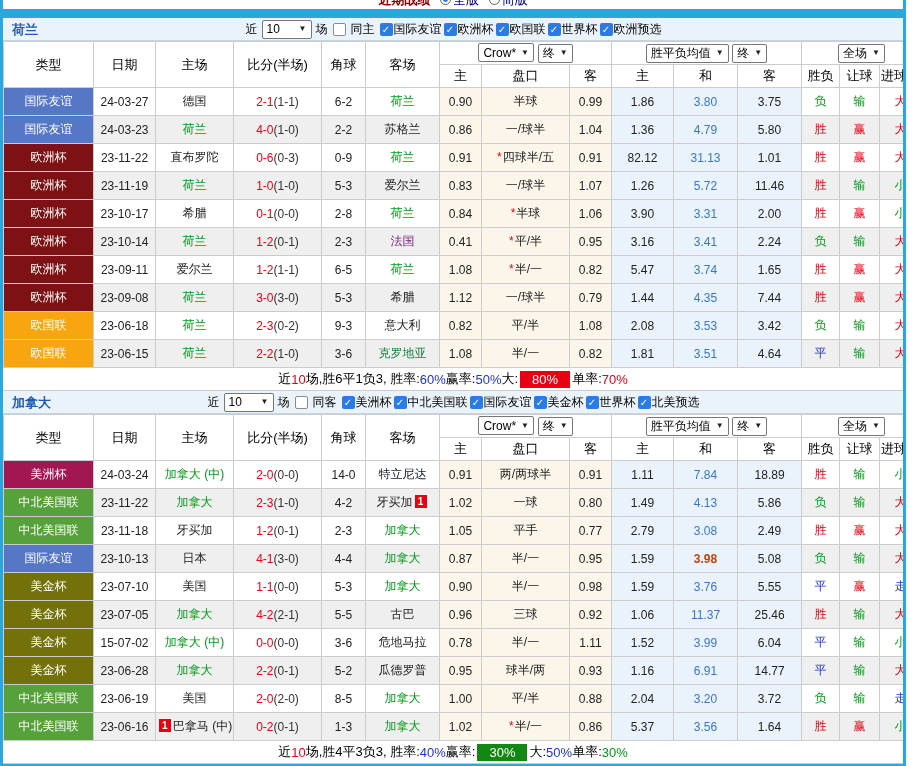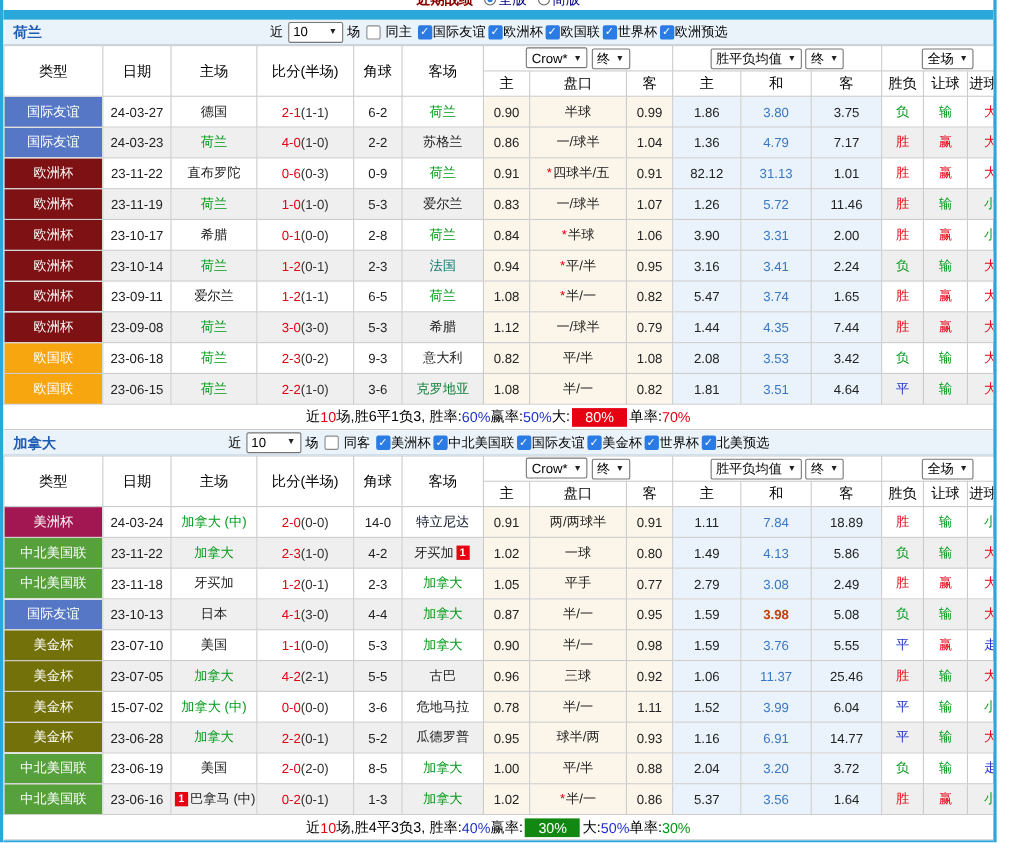--- a/index.html
+++ b/index.html
@@ -170,21 +170,21 @@
               <td class="plain">24-03-23</td>
               <td class="plain"><span style="color: rgb(0, 153, 24);">荷兰</span></td>
               <td class="plain"><span class="ft">4-0</span><span class="ht">(1-0)</span></td>
               <td class="plain">2-2</td>
               <td class="plain"><span style="color: rgb(34, 34, 34);">苏格兰</span></td>
               <td class="cream">0.86</td>
               <td class="cream"><span>一/球半</span></td>
               <td class="cream">1.04</td>
               <td class="euro">1.36</td>
               <td class="euro" style="color: rgb(58, 119, 194);">4.79</td>
-              <td class="euro">7.17</td>
+              <td class="euro">5.80</td>
               <td class="plain" style="color: rgb(230, 0, 18);">胜</td>
               <td class="plain" style="color: rgb(230, 0, 18);">赢</td>
               <td class="plain" style="color: rgb(230, 0, 18);">大</td>
             </tr>
             <tr>
               <td class="type" style="background: rgb(125, 17, 19);">欧洲杯</td>
               <td class="plain">23-11-22</td>
               <td class="plain"><span style="color: rgb(34, 34, 34);">直布罗陀</span></td>
               <td class="plain"><span class="ft">0-6</span><span class="ht">(0-3)</span></td>
               <td class="plain">0-9</td>
@@ -232,22 +232,22 @@
               <td class="plain" style="color: rgb(230, 0, 18);">胜</td>
               <td class="plain" style="color: rgb(230, 0, 18);">赢</td>
               <td class="plain" style="color: rgb(0, 153, 24);">小</td>
             </tr>
             <tr class="even">
               <td class="type" style="background: rgb(125, 17, 19);">欧洲杯</td>
               <td class="plain">23-10-14</td>
               <td class="plain"><span style="color: rgb(0, 153, 24);">荷兰</span></td>
               <td class="plain"><span class="ft">1-2</span><span class="ht">(0-1)</span></td>
               <td class="plain">2-3</td>
-              <td class="plain"><span style="color: #0f766e;">法国</span></td>
-              <td class="cream">0.94</td>
+              <td class="plain"><span style="color: #701a75;">法国</span></td>
+              <td class="cream">0.41</td>
               <td class="cream"><span class="star">*</span><span>平/半</span></td>
               <td class="cream">0.95</td>
               <td class="euro">3.16</td>
               <td class="euro" style="color: rgb(58, 119, 194);">3.41</td>
               <td class="euro">2.24</td>
               <td class="plain" style="color: rgb(0, 153, 24);">负</td>
               <td class="plain" style="color: rgb(0, 153, 24);">输</td>
               <td class="plain" style="color: rgb(230, 0, 18);">大</td>
             </tr>
             <tr>

